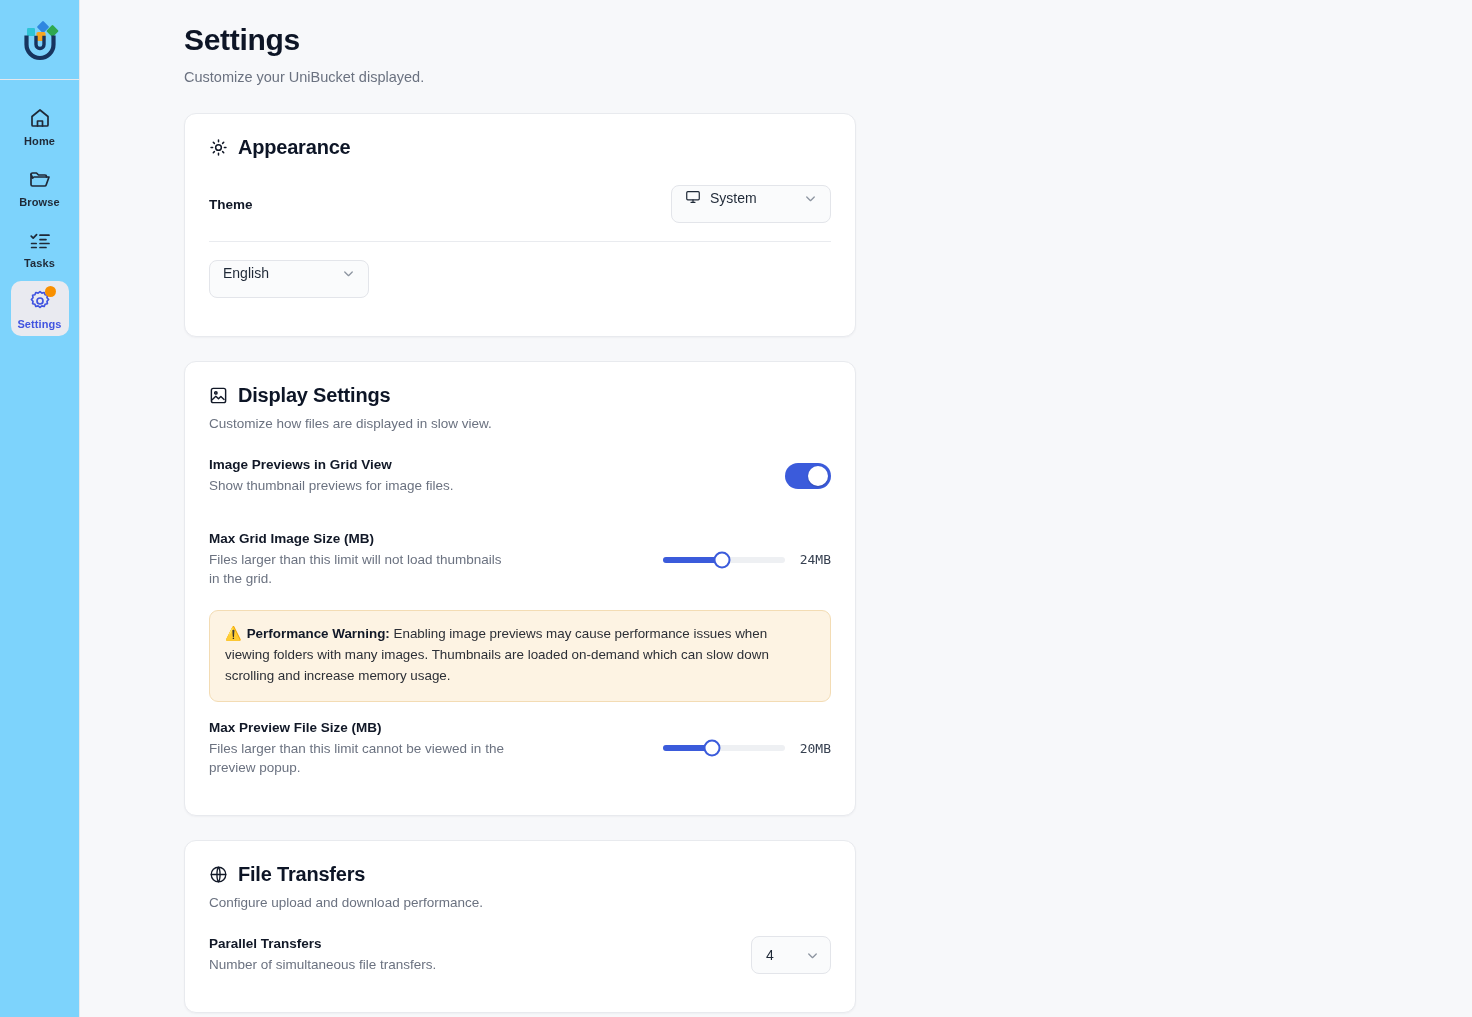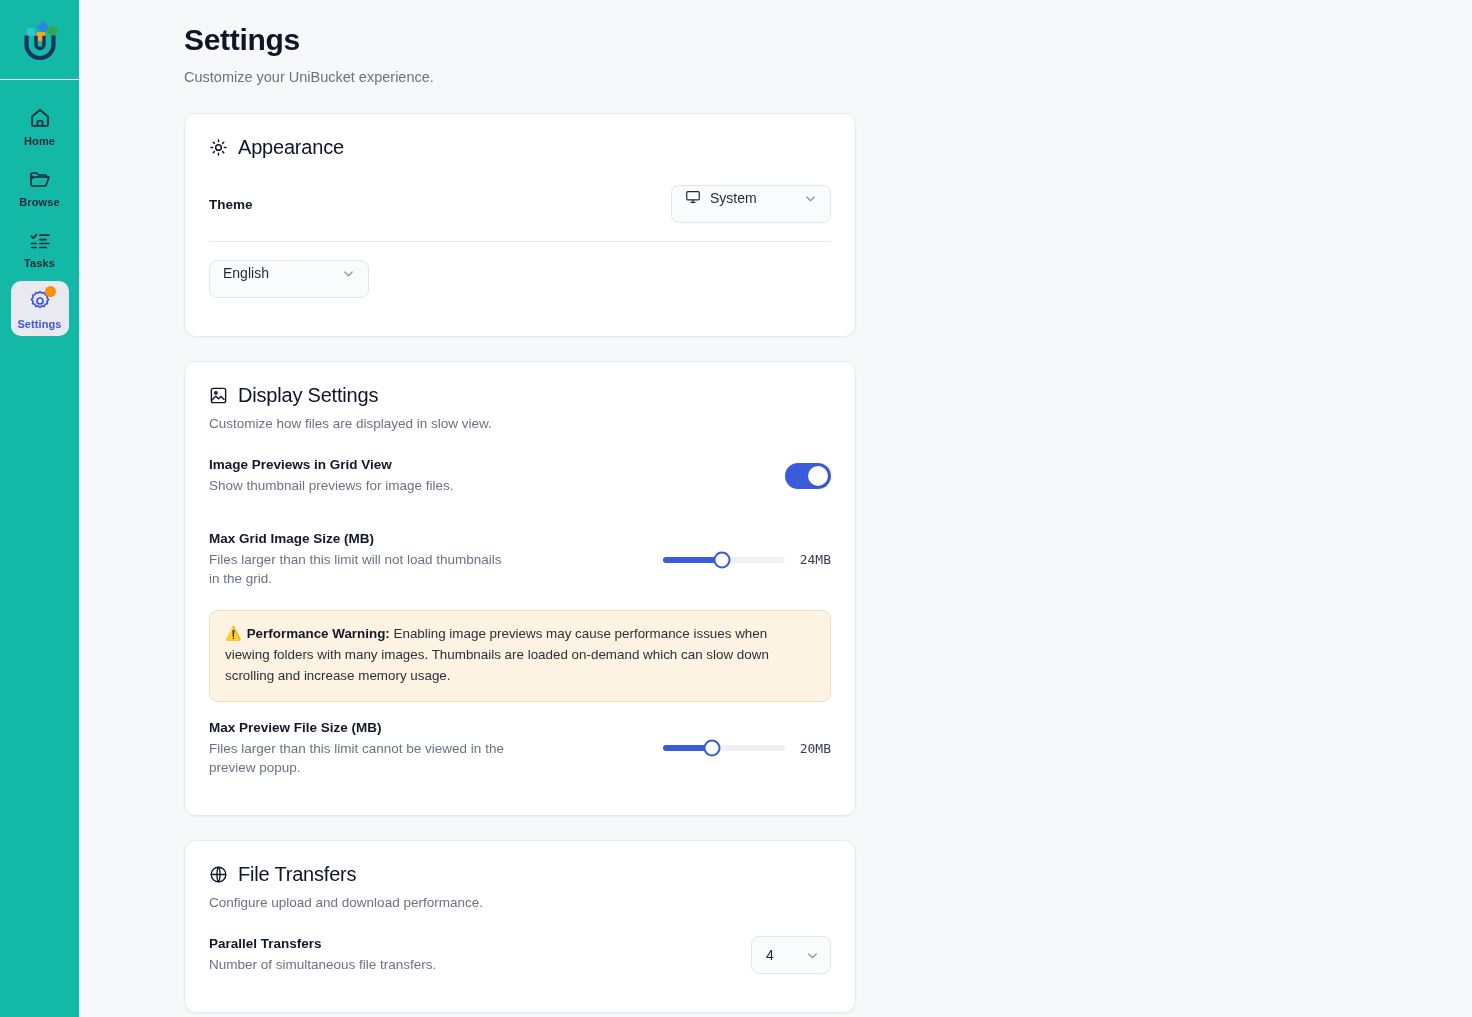--- a/index.html
+++ b/index.html
@@ -8,21 +8,21 @@
     background: #f7f8fa;
     font-family: "Liberation Sans", sans-serif;
     color: #111827;
     overflow: hidden;
   }
   body { display: flex; }
 
   
   .sidebar {
     width: 80px; height: 1017px;
-    background: #14b8a6;
+    background: #7dd3fc;
     border-right: 1px solid #e6e8ec;
     display: flex; flex-direction: column; align-items: center;
     flex: 0 0 80px;
   }
   .logo-wrap {
     width: 80px; height: 80px;
     display: flex; align-items: center; justify-content: center;
     border-bottom: 1px solid #e6e8ec;
   }
   .nav { padding-top: 18px; width: 100%; display: flex; flex-direction: column; align-items: center; gap: 6px; }
@@ -59,21 +59,21 @@
     width: 672px;
     background: #fff;
     border: 1px solid #e8eaee;
     border-radius: 12px;
     box-shadow: 0 1px 2px rgba(16,24,40,.04);
     padding: 22px 24px 20px 24px;
     margin-bottom: 24px;
   }
   .card-title {
     display: flex; align-items: center; gap: 10px;
-    font-size: 20px; font-weight: 400; color: #0d1526; letter-spacing: -.2px;
+    font-size: 20px; font-weight: 700; color: #0d1526; letter-spacing: -.2px;
   }
   .card-title .c-ico { display: inline-flex; width: 19px; height: 19px; }
   .card-sub { font-size: 13.5px; color: #6b7280; margin-top: 9px; }
 
   .row {
     display: flex; align-items: center; justify-content: space-between;
     gap: 20px; padding: 18px 0;
   }
   .row.top-gap { padding-top: 26px; }
   .row + .row.divider { border-top: 1px solid #e9ebef; }
@@ -203,21 +203,21 @@
       <span class="nav-label">Settings</span>
     </div>
 
   </nav>
 </aside>
 
 <main class="main">
 
   <div class="page-head">
     <h1 class="page-title">Settings</h1>
-    <div class="page-sub">Customize your UniBucket experience.</div>
+    <div class="page-sub">Customize your UniBucket displayed.</div>
   </div>
 
   <div class="cards">
 
     <section class="card">
       <div class="card-title">
         <span class="c-ico">
           <svg width="19" height="19" viewBox="0 0 24 24" fill="none" stroke="#111827" stroke-width="1.9" stroke-linecap="round">
             <circle cx="12" cy="12" r="3.6"></circle>
             <path d="M12 2.6v2M12 19.4v2M2.6 12h2M19.4 12h2M5.4 5.4l1.4 1.4M17.2 17.2l1.4 1.4M18.6 5.4l-1.4 1.4M6.8 17.2l-1.4 1.4"></path>

